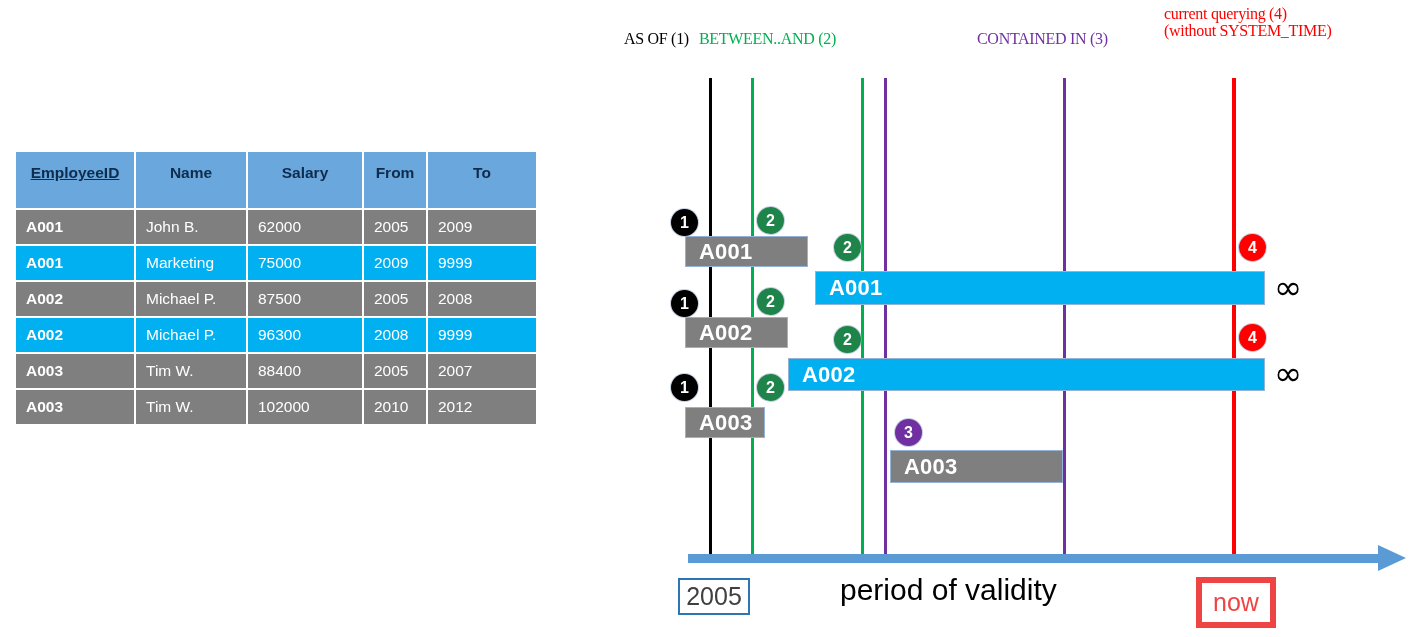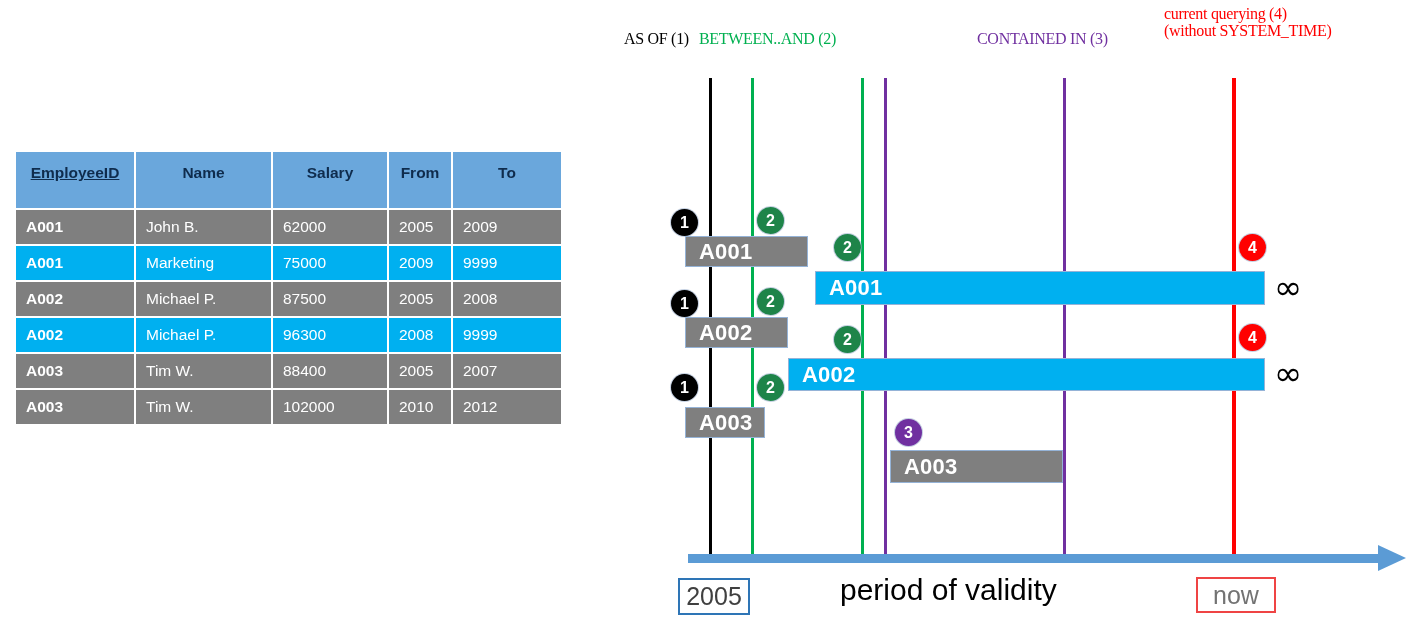--- a/index.html
+++ b/index.html
@@ -46,21 +46,21 @@
     padding: 8px 10px;
     height: 32px;
     box-sizing: border-box;
     vertical-align: middle;
     white-space: nowrap;
   }
   #emp-table tr.gray td { background: #7f7f7f; }
   #emp-table tr.cyan td { background: #00b0f0; }
   #emp-table td.idcol { font-weight: bold; }
   .c-id   { width: 118px; }
-  .c-name { width: 135px; }
+  .c-name { width: 110px; }
   .c-sal  { width: 114px; }
   .c-from { width: 62px; }
   .c-to   { width: 108px; }
 
   
   #diagram {
     position: absolute;
     left: 0; top: 0;
     width: 1428px; height: 637px;
   }
@@ -157,22 +157,22 @@
     align-items: center;
     justify-content: center;
     font-size: 25px;
     background: #ffffff;
   }
   #box-2005 {
     left: 678px; top: 578px; width: 72px; height: 37px;
     border: 2px solid #2e75b6; color: #404040;
   }
   #box-now {
-    left: 1196px; top: 577px; width: 80px; height: 36px;
-    border: 2px solid #ef4444; color: #737373;
+    left: 1196px; top: 577px; width: 80px; height: 51px;
+    border: 6px solid #ef4444; color: #ef4444;
   }
   #axis-caption {
     position: absolute;
     left: 840px; top: 573px;
     font-size: 30px;
     color: #000000;
     white-space: nowrap;
   }
 </style>
 </head>

